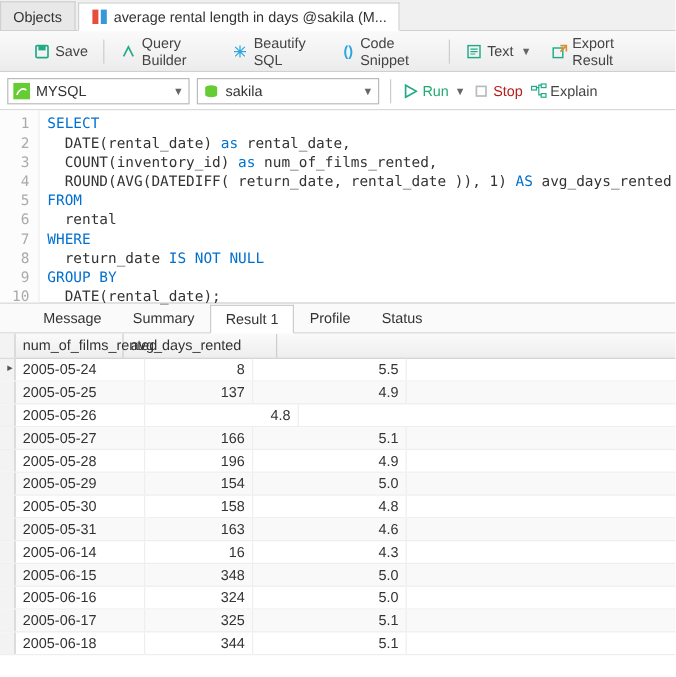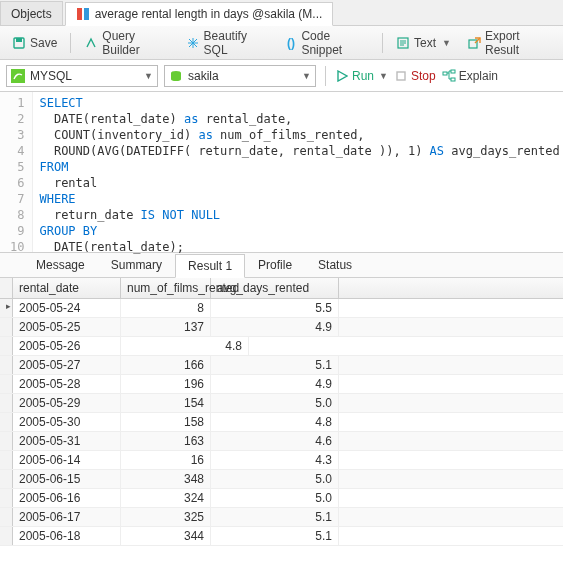--- a/index.html
+++ b/index.html
@@ -2,21 +2,21 @@
 <html><head>
 <meta charset="utf-8">
 <style>
 * { box-sizing: border-box; margin: 0; padding: 0; }
 body { font-family: "Segoe UI", Arial, sans-serif; font-size: 12px; color: #333; background: #fff; width: 563px; height: 564px; overflow: hidden; }
 .tabs-top { display: flex; background: #f0f0f0; border-bottom: 1px solid #d0d0d0; height: 26px; align-items: flex-end; }
 .tab-top { padding: 0 10px; border: 1px solid #d0d0d0; border-bottom: none; background: #f5f5f5; margin-right: 2px; display: flex; align-items: center; gap: 5px; cursor: pointer; height: 24px; }
 .tab-top.inactive { background: #e8e8e8; }
 .tab-top.active { background: #fff; border-bottom: 1px solid #fff; position: relative; top: 1px; }
 .ticon { width: 14px; height: 14px; display: inline-flex; align-items: center; justify-content: center; }
-.toolbar { display: flex; align-items: center; background: linear-gradient(#fafafa,#ececec); border-bottom: 1px solid #d0d0d0; padding: 4px 6px; gap: 4px; height: 34px; }
+.toolbar { display: flex; align-items: center; background: linear-gradient(#fafafa,#ececec); border-bottom: 1px solid #d0d0d0; padding: 4px 22px; gap: 4px; height: 34px; }
 .tbtn { display: flex; align-items: center; gap: 4px; padding: 3px 6px; border-radius: 3px; cursor: pointer; color: #444; }
 .tsep { width: 1px; height: 20px; background: #ccc; margin: 0 3px; }
 .caret { font-size: 9px; color: #666; margin-left: 2px; }
 .row2 { display: flex; align-items: center; background: #fff; border-bottom: 1px solid #d0d0d0; padding: 4px 6px; gap: 6px; height: 32px; }
 .combo { display: flex; align-items: center; border: 1px solid #bbb; background: #fff; height: 22px; padding: 0 4px; gap: 5px; cursor: pointer; }
 .combo .label { flex: 1; }
 .combo .dd { color: #666; font-size: 9px; }
 .run-btn { color: #2a7; display: flex; align-items: center; gap: 3px; cursor: pointer; }
 .stop-btn { color: #b91c1c; display: flex; align-items: center; gap: 3px; cursor: pointer; }
 .explain-btn { color: #444; display: flex; align-items: center; gap: 3px; cursor: pointer; }
@@ -185,21 +185,20 @@
   <div class="midtab"><span>Message</span></div>
   <div class="midtab"><span>Summary</span></div>
   <div class="midtab active"><span>Result 1</span></div>
   <div class="midtab"><span>Profile</span></div>
   <div class="midtab"><span>Status</span></div>
 </div>
 
 <div class="grid">
   <div class="grid-head">
     <div class="gh col0"></div>
-    <div class="gh col1"><span>rental_date</span></div>
     <div class="gh col2"><span>num_of_films_rented</span></div>
     <div class="gh col3"><span>avg_days_rented</span></div>
   </div>
   <div class="grid-body" id="grid-body">
       <div class="grow">
         <div class="gc col0" style="font-size:9px;color:#555;text-align:center;">▸</div>
         <div class="gc col1">2005-05-24</div>
         <div class="gc col2 num">8</div>
         <div class="gc col3 num">5.5</div>
       </div>

